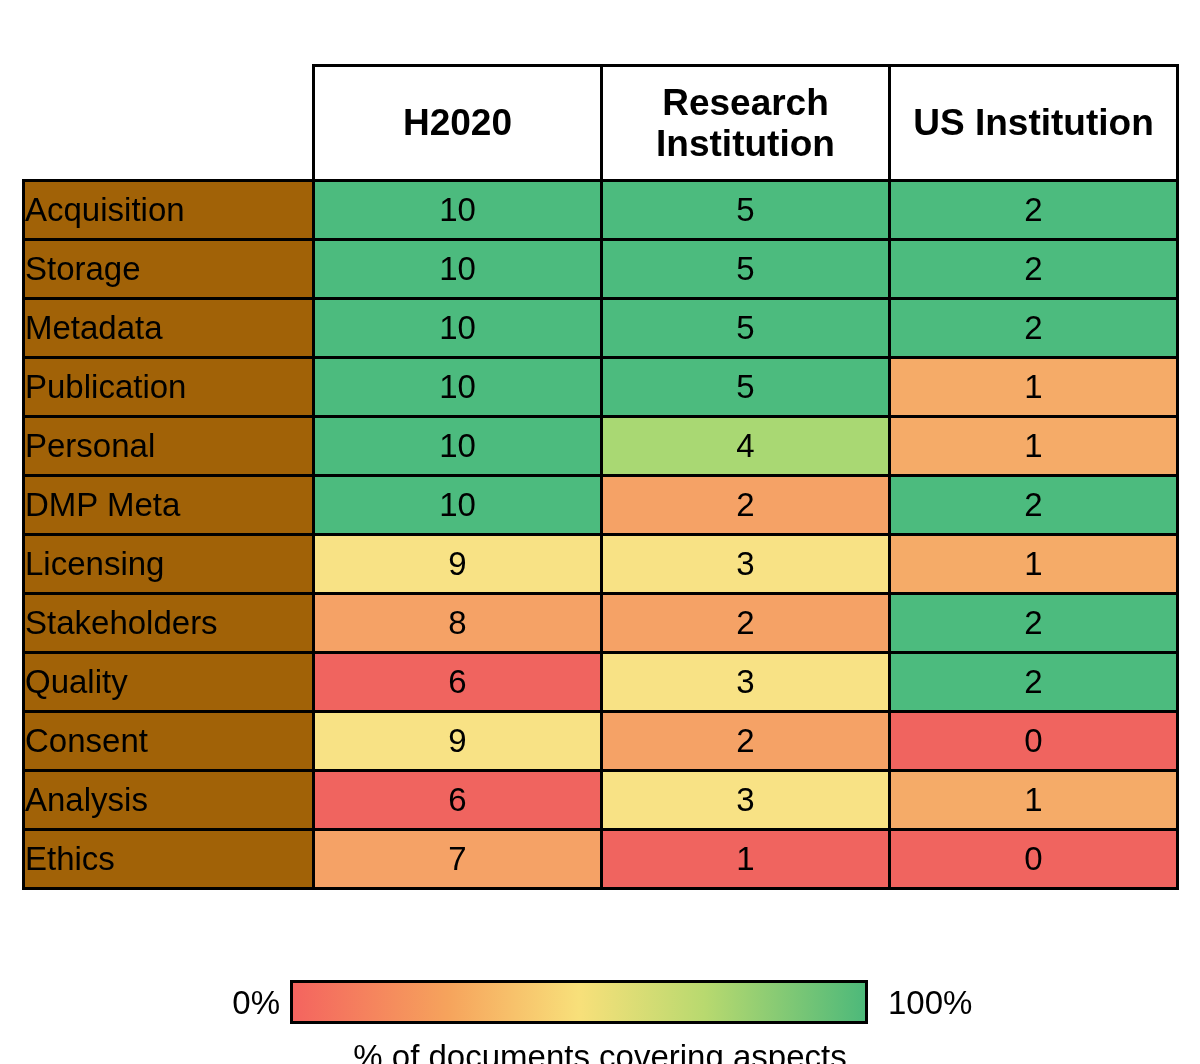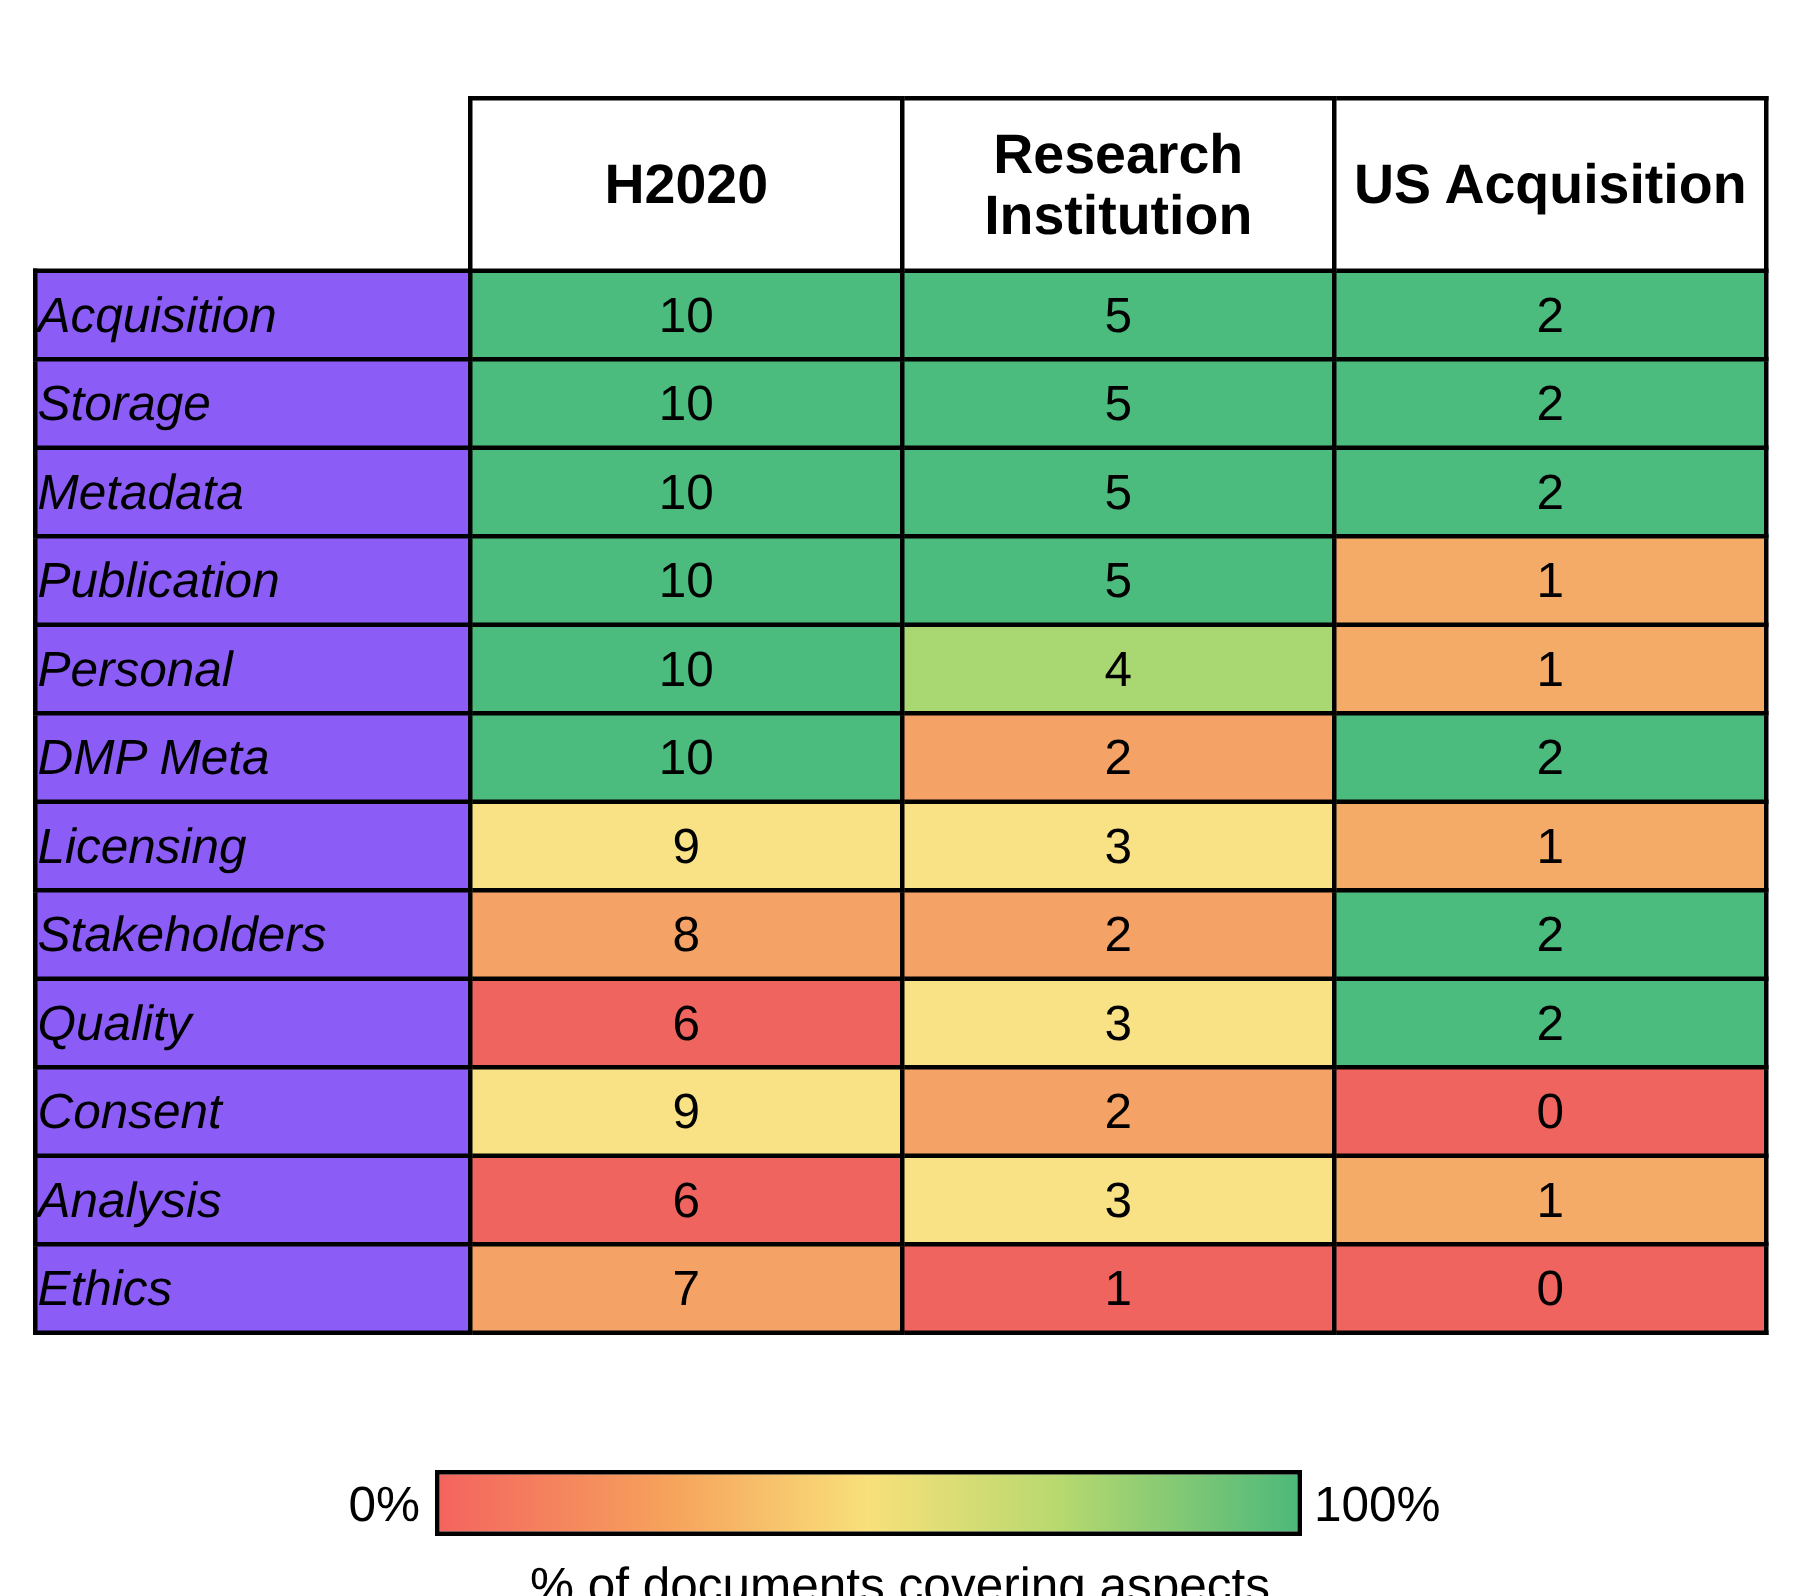--- a/index.html
+++ b/index.html
@@ -54,29 +54,28 @@
     font-size: 37px;
     font-weight: bold;
     line-height: 1.12;
     text-align: center;
     vertical-align: middle;
     padding: 0 6px;
   }
 
   
   td.rowlabel {
-    background: #8b5cf6;
+    background: #a16207;
     height: 56px;
     font-size: 33px;
     font-weight: normal;
     text-align: left;
     vertical-align: middle;
     padding-left: 9px;
     white-space: nowrap;
-    font-style: italic;
   }
   td.cell {
     height: 56px;
     font-size: 33px;
     text-align: center;
     vertical-align: middle;
   }
 
   
   .legend-row {
@@ -105,21 +104,21 @@
     border: 3px solid #000000;
     box-sizing: border-box;
     background: linear-gradient(to right,
         #f4645f 0%,
         #f6a35c 27%,
         #f8e07a 50%,
         #b8d96f 72%,
         #4db97a 100%);
   }
   .legend-max {
-    padding-left: 8px;
+    padding-left: 20px;
   }
   .legend-caption {
     position: absolute;
     left: 22px;
     top: 990px;
     width: 1156px;
     text-align: center;
     font-size: 33px;
   }
   .legend-caption span { display: inline-block; text-align: right; }
@@ -135,21 +134,21 @@
         <col class="c-label">
         <col class="c-data">
         <col class="c-data">
         <col class="c-data">
       </colgroup>
       <thead>
         <tr class="head-row">
           <th class="corner"></th>
           <th class="colhead">H2020</th>
           <th class="colhead">Research Institution</th>
-          <th class="colhead">US Acquisition</th>
+          <th class="colhead">US Institution</th>
         </tr>
       </thead>
       <tbody id="heat-body">
           <tr>
             <td class="rowlabel">Acquisition</td>
             <td class="cell" style="background: rgb(76, 187, 126);">10</td>
             <td class="cell" style="background: rgb(76, 187, 126);">5</td>
             <td class="cell" style="background: rgb(76, 187, 126);">2</td>
           </tr>
           <tr>

